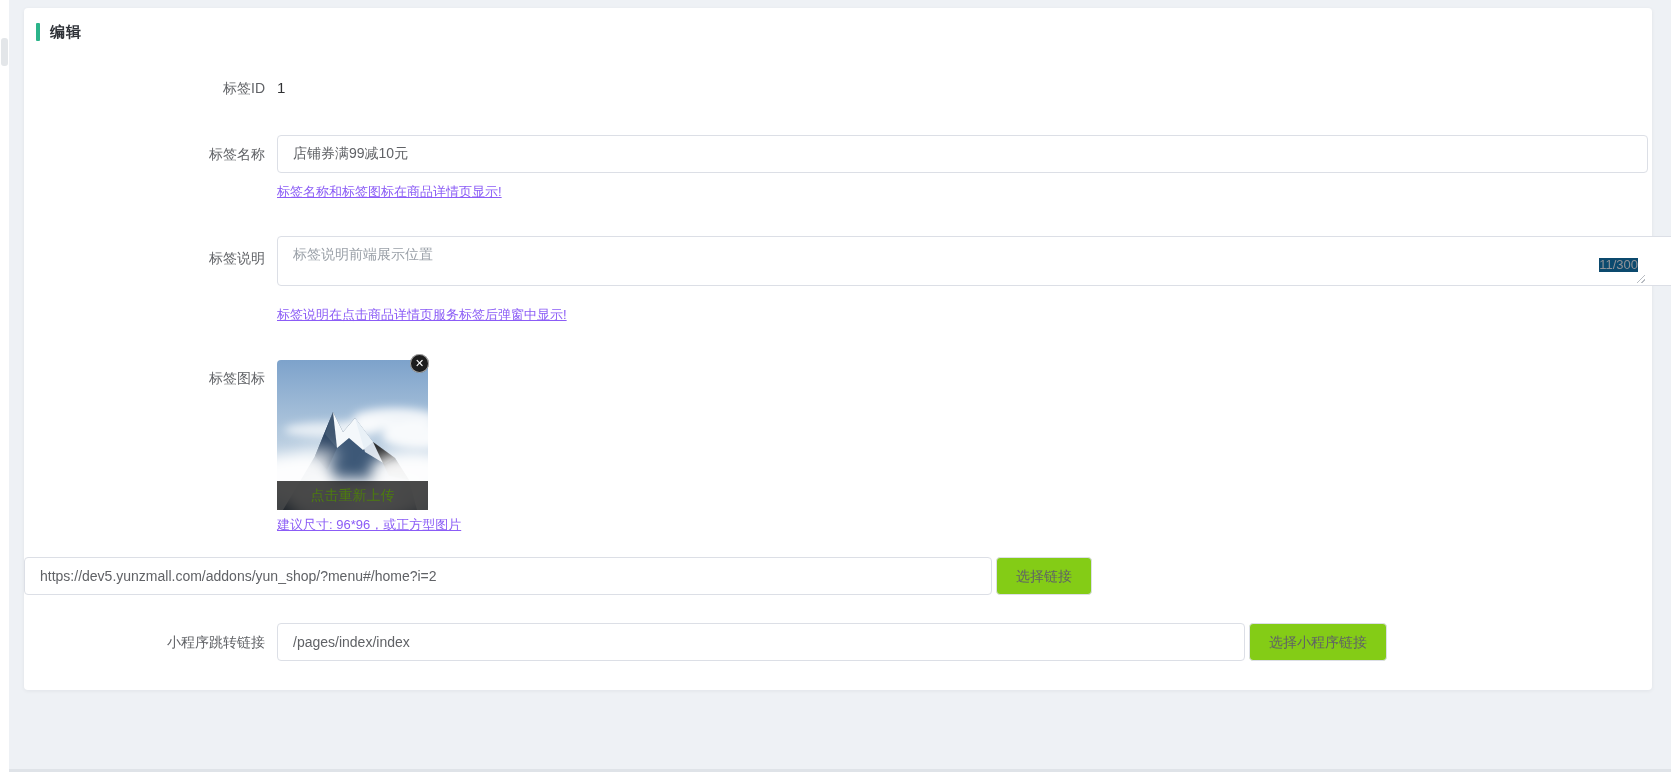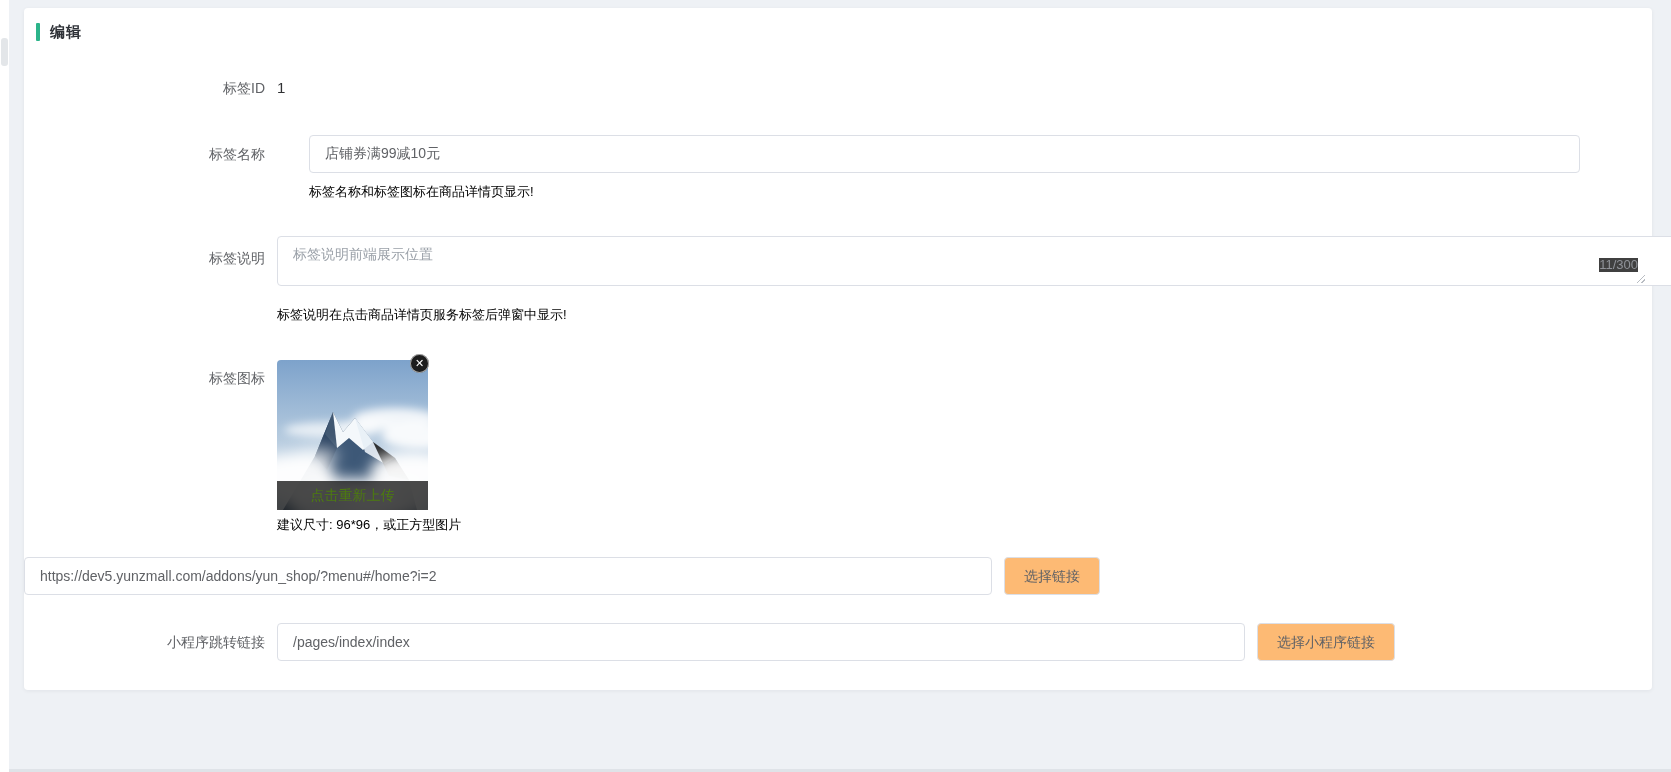--- a/index.html
+++ b/index.html
@@ -40,42 +40,42 @@
   .form-label {
     width:253px; padding-right:12px; text-align:right;
     font-size:14px; color:#606266; flex:none;
   }
   .field { flex:1; min-width:0; }
 
   .row-id { margin-top:36px; }
   .row-id .form-label, .row-id .id-value { line-height:20px; }
   .id-value { font-size:15px; color:#303133; }
 
-  .row-name { margin-top:37px;gap:32px; }
+  .row-name { margin-top:37px; }
   .row-name .form-label { line-height:38px; }
   .text-input {
     height:38px; border:1px solid #dcdfe6; border-radius:4px;
     padding:0 15px; font-size:14px; color:#606266; background:#fff;
     font-family:inherit; outline:none; display:block;
   }
-  .input-wide { width:1271px; }
-
-  .help-text { font-size:13px; color:#000000; margin-top:10px; line-height:18px; }
+  .input-wide { width:1371px; }
+
+  .help-text { font-size:13px; color:#8b5cf6; margin-top:10px; line-height:18px;text-decoration:underline; }
 
   .row-desc { margin-top:35px; }
   .row-desc .form-label { line-height:20px; padding-top:12px; }
   .textarea-wrap { position:relative; width:1371px; }
   .desc-textarea {
     width:1467px; height:50px; border:1px solid #dcdfe6; border-radius:4px;
     padding:8px 70px 8px 15px; font-size:14px; color:#9aa0a8;
     font-family:Liberation Serif, serif; resize:none; outline:none; display:block; line-height:20px;
   }
   .char-counter {
     position:absolute; right:10px; bottom:14px;
-    font-size:13px; color:#909399; background:#404040; line-height:14px;
+    font-size:13px; color:#909399; background:#0c4a6e; line-height:14px;
   }
   .resize-grip {
     position:absolute; right:3px; bottom:3px; width:9px; height:9px;
     background:repeating-linear-gradient(-45deg, transparent 0 2px, #b9bdc3 2px 3px);
     clip-path:polygon(100% 0, 100% 100%, 0 100%);
     cursor:nwse-resize;
   }
   .row-desc .help-text { margin-top:20px; }
 
   .row-icon { margin-top:36px; }
@@ -99,22 +99,22 @@
     box-shadow:0 0 0 1px rgba(255,255,255,0.6) inset;
   }
   .row-icon .help-text { margin-top:6px; }
 
   .row-jump { margin-top:23px; }
   .row-mini { margin-top:28px; }
   .row-jump .form-label, .row-mini .form-label { line-height:38px; }
   .link-line { display:flex; align-items:flex-start; }
   .input-link { width:968px; }
   .btn {
-    height:38px; margin-left:12px; padding:0 19px;
-    background:#fdba74; border:1px solid #dcdfe6; border-radius:4px;
+    height:38px; margin-left:4px; padding:0 19px;
+    background:#84cc16; border:1px solid #dcdfe6; border-radius:4px;
     font-size:14px; color:#606266; font-family:inherit; cursor:pointer;
     line-height:36px; white-space:nowrap;
   }
 </style>
 </head>
 <body>
 
 <div class="left-strip">
   <div class="thumb"></div>
 </div>

